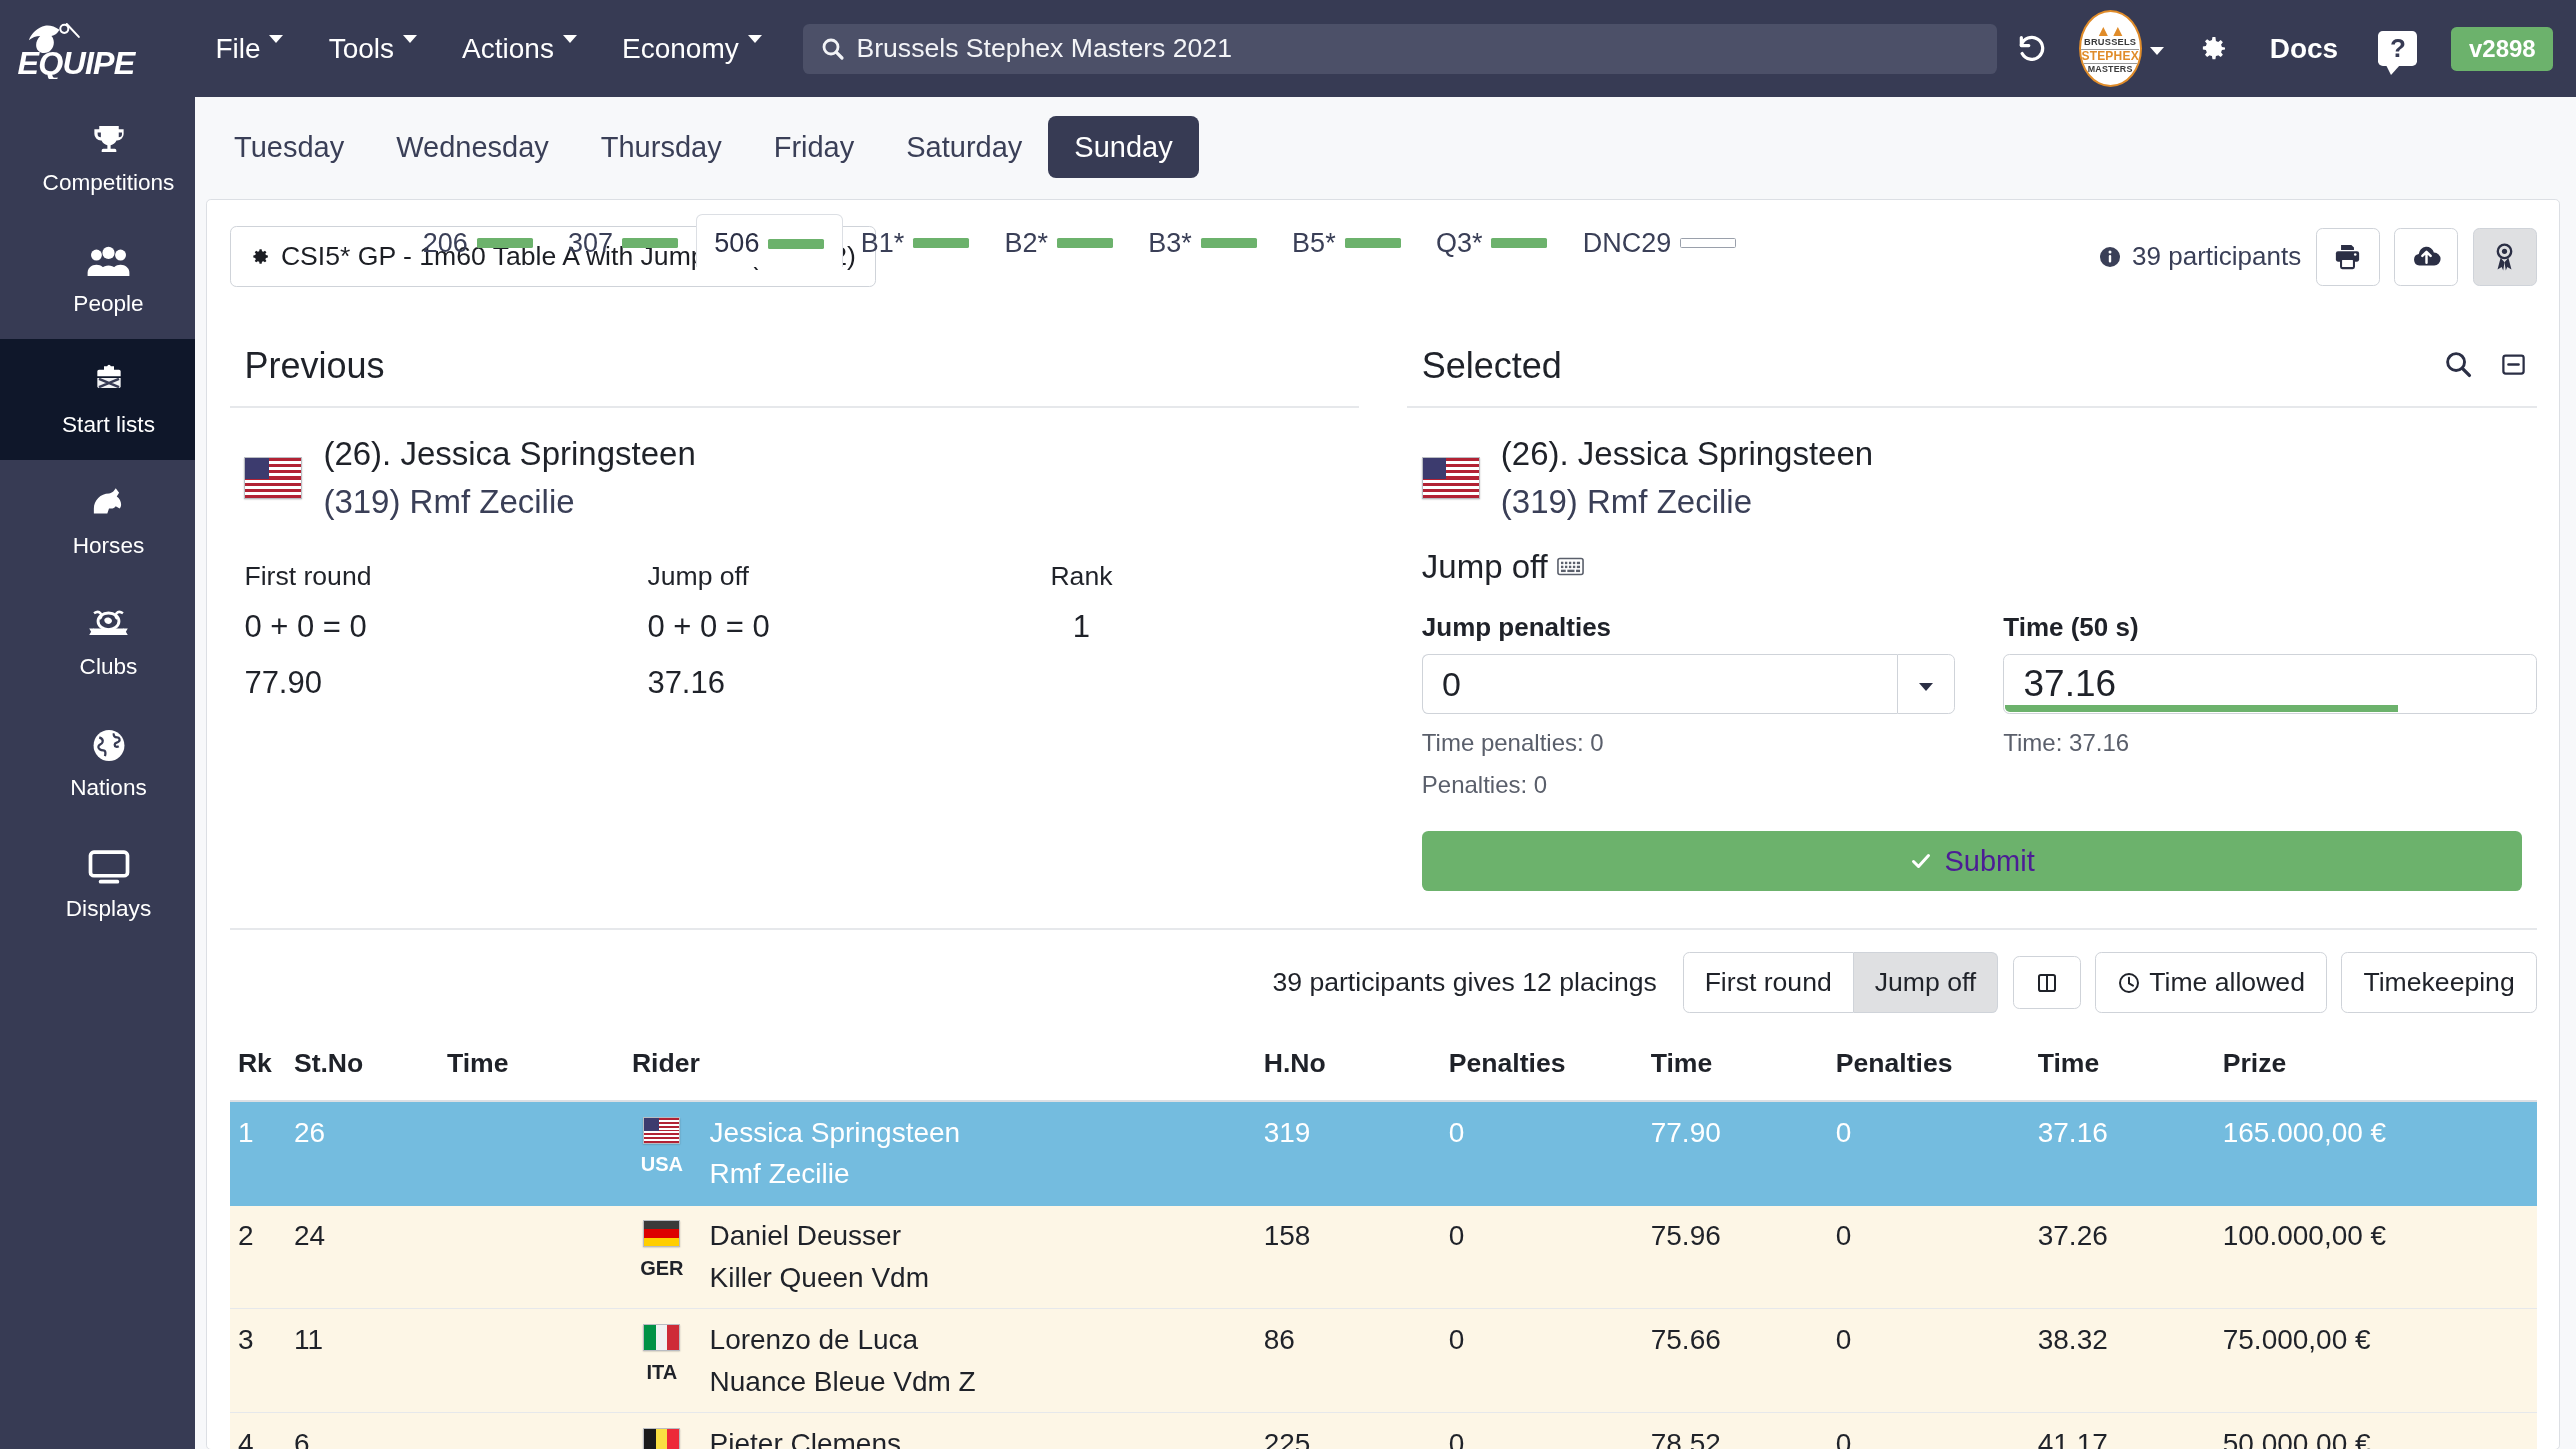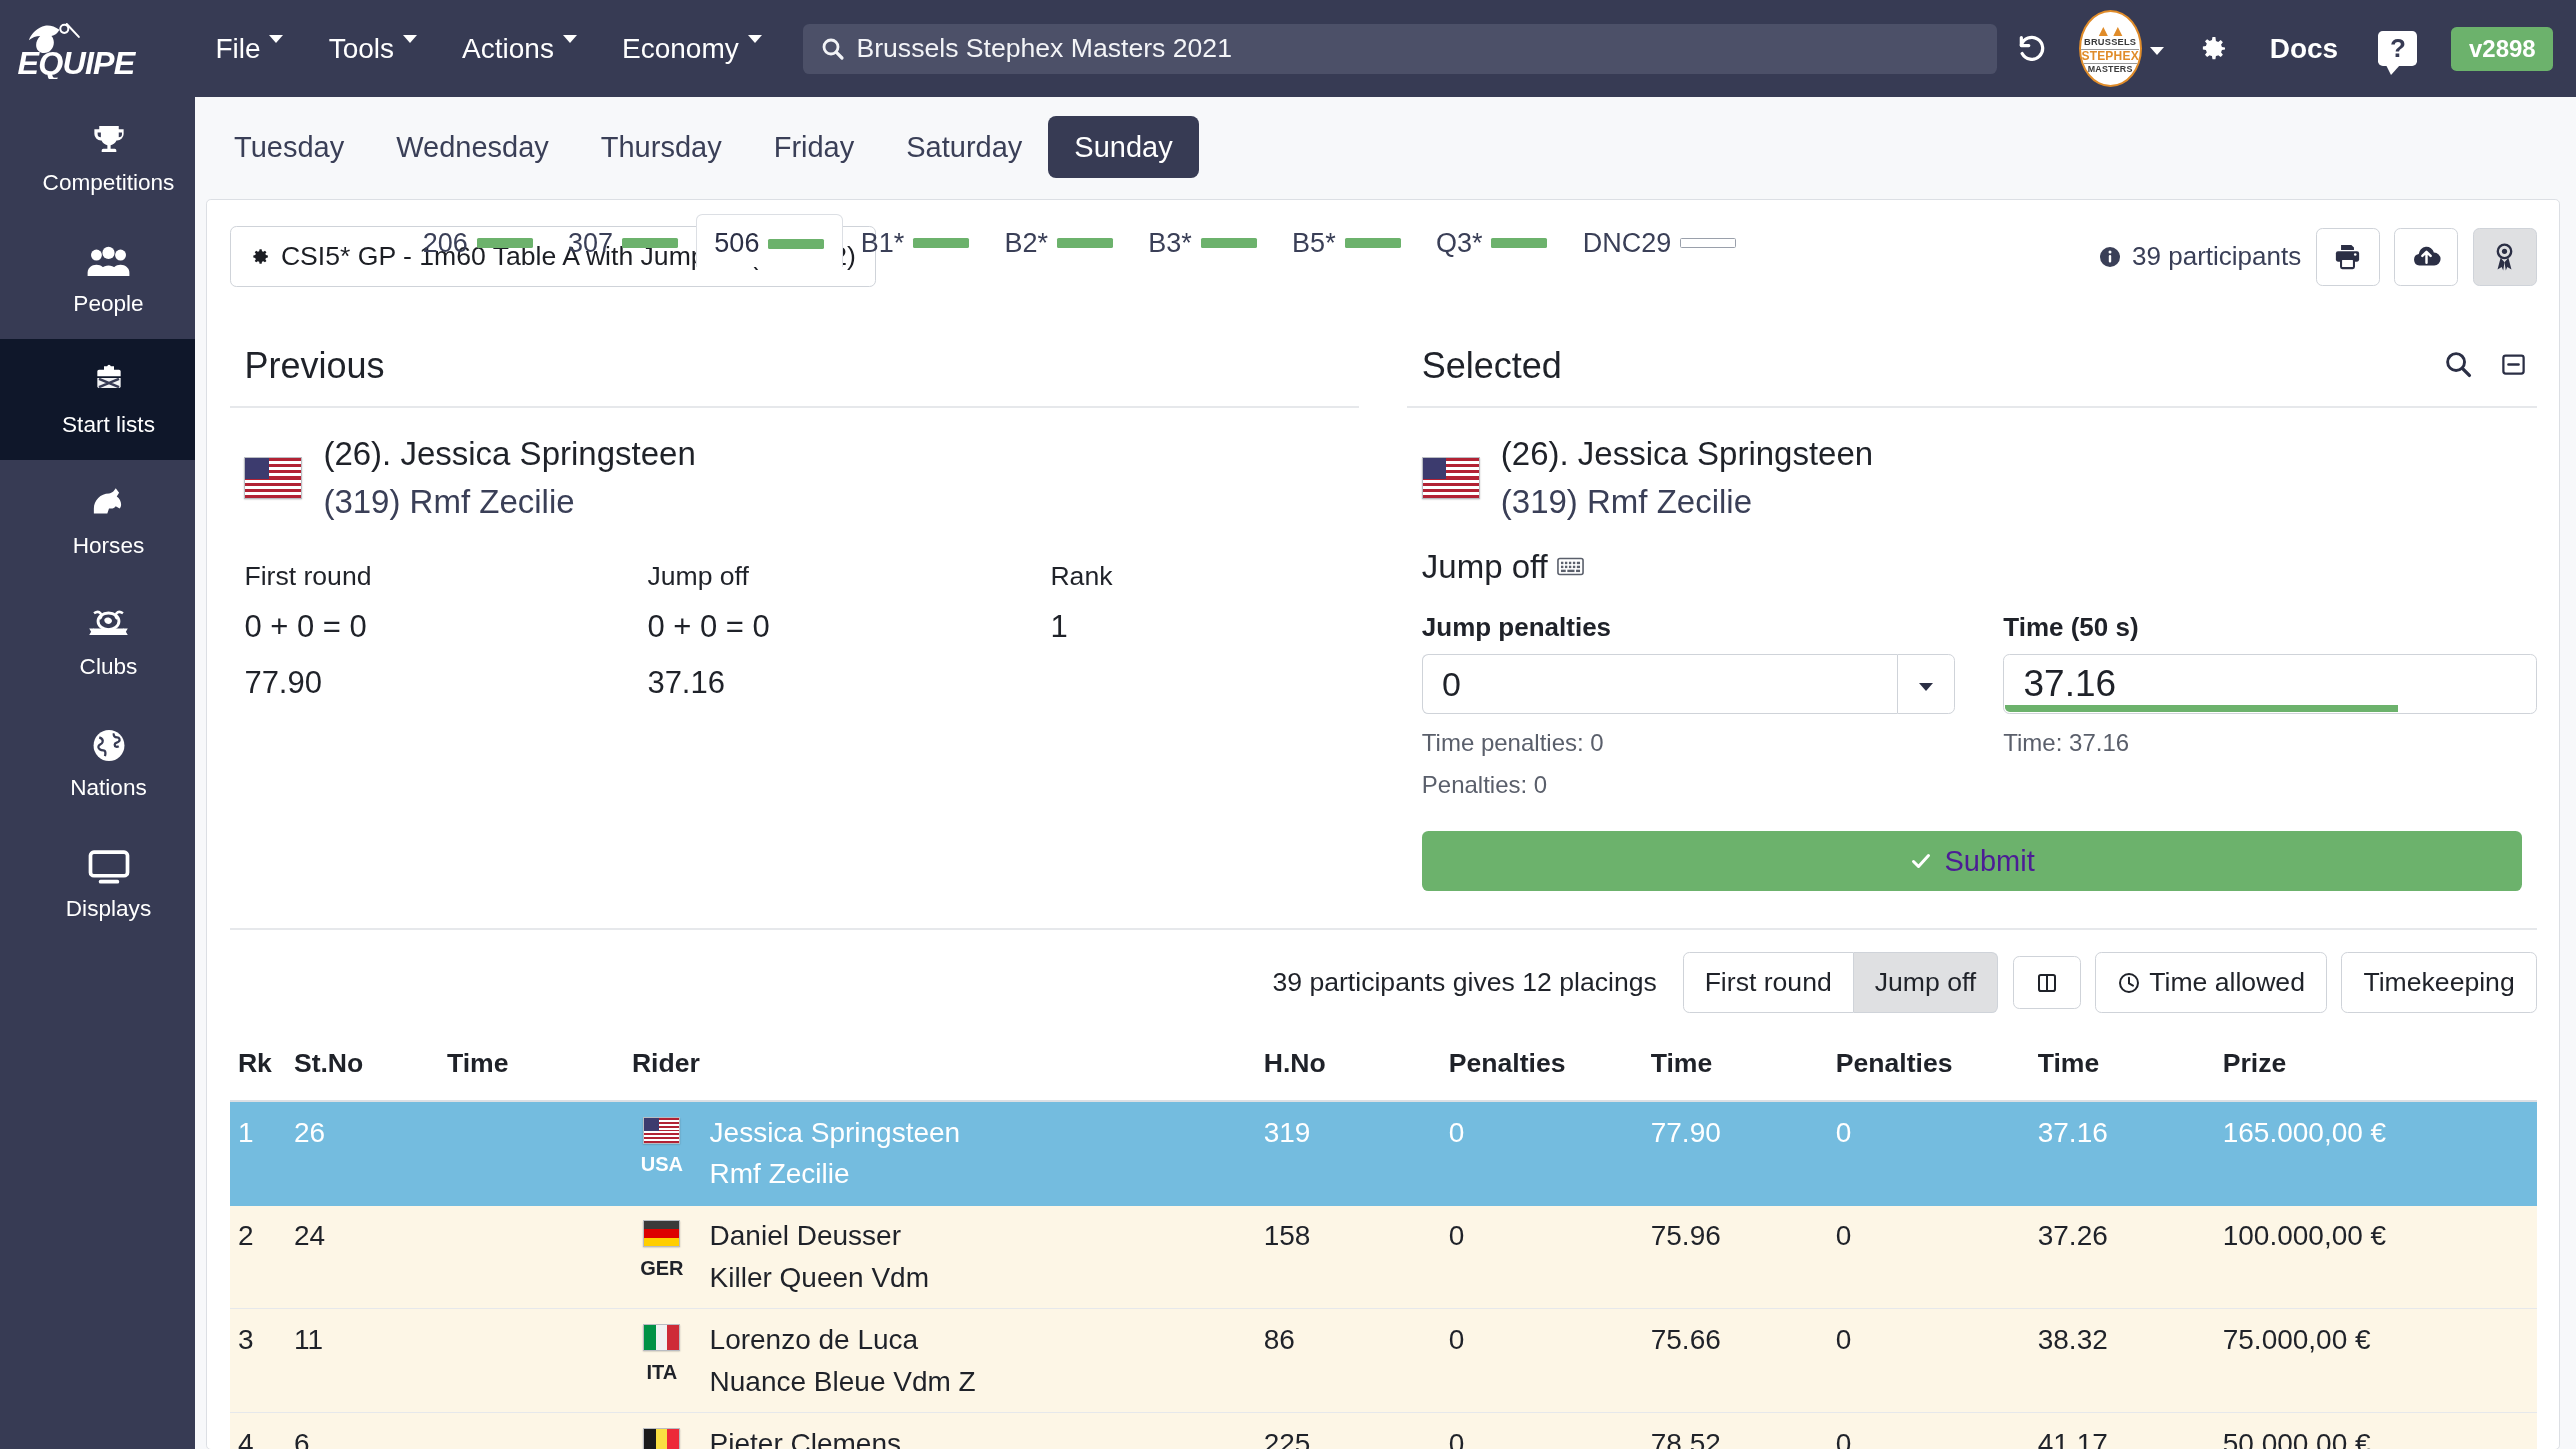--- a/index.html
+++ b/index.html
@@ -149,21 +149,21 @@
     width: 58px; height: 42px; border: 0.8px solid #b9bcc2; flex: none;
     box-shadow: 0 0.8px 1.6px rgba(0,0,0,.25);
   }
   .rider-lines { display: flex; flex-direction: column; gap: 9.7px; }
   .rider-name { font-size: 33px; color: #1f2229; }
   .horse-name { font-size: 33px; color: #3a3f57; }
   .horse-name.link { color: #3a3f57; }
 
   .stats-row { display: flex; padding: 32px 0 0 14.5px; }
   .stat { width: 403px; }
-  .stat.rank { width: auto; }
+  .stat.rank { width: auto; text-align: center; }
   .stat .s-label { font-size: 26.6px; color: #1f2229; }
   .stat .s-v1 { font-size: 31px; color: #1f2229; padding-top: 17.7px; }
   .stat .s-v2 { font-size: 31px; color: #1f2229; padding-top: 19.3px; }
 
   .jumpoff-head { font-size: 33px; color: #1f2229; padding: 19.3px 0 0 14.5px; display:flex; align-items:center; gap: 9.7px;}
   .form-row { display: flex; gap: 48px; padding: 26px 0 0 14.5px; }
   .form-col { flex: 1; }
   .form-label { font-size: 26px; font-weight: bold; color: #1f2229; padding-bottom: 11.3px; }
   .select-wrap { display: flex; }
   .select-box {

